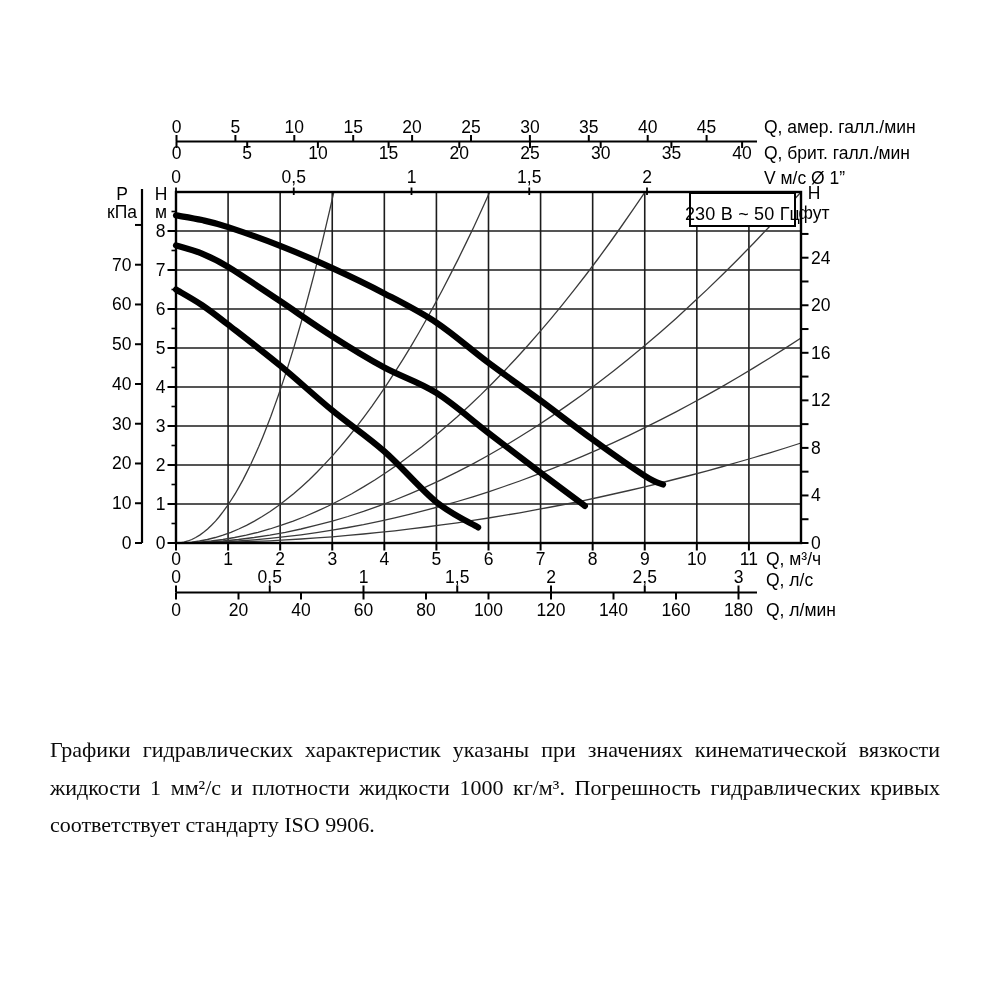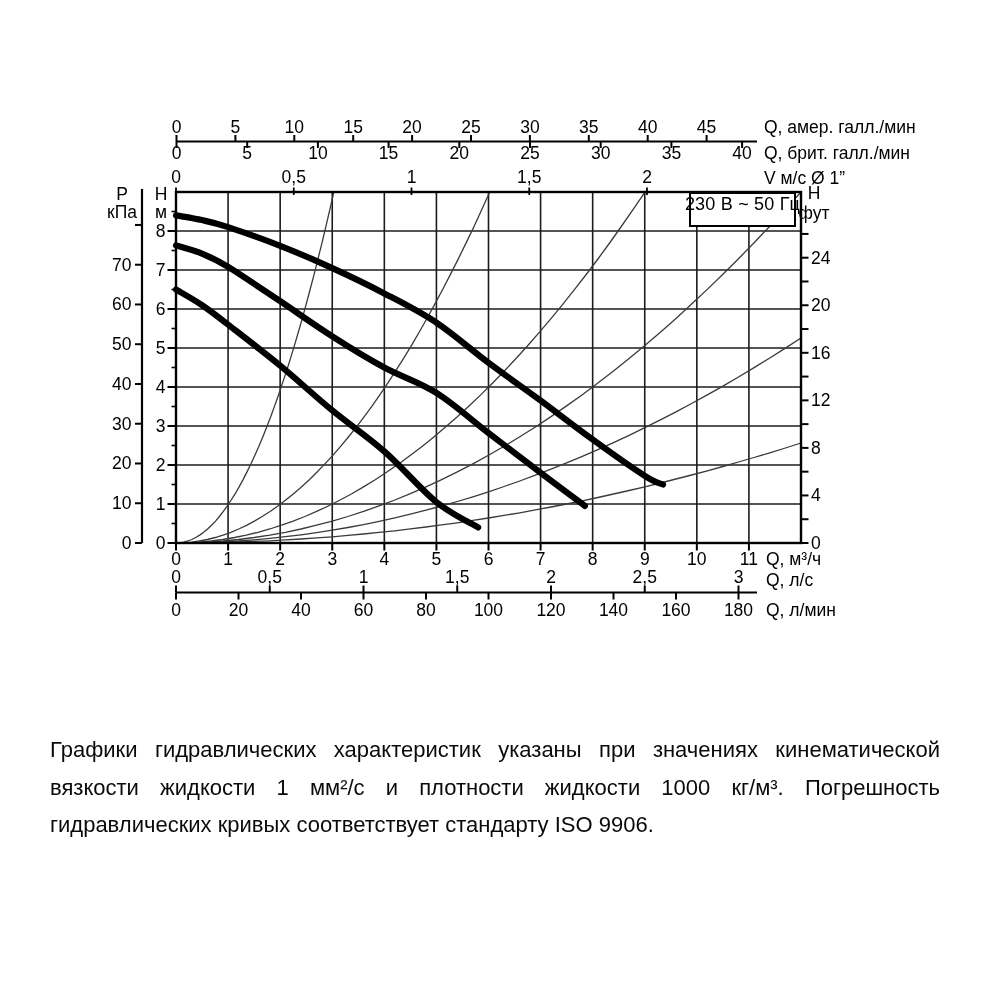--- a/index.html
+++ b/index.html
@@ -3,26 +3,26 @@
 <meta charset="utf-8">
 <style>
   html,body{margin:0;padding:0;background:#fff;}
   body{width:1000px;height:1000px;font-family:"Liberation Sans",sans-serif;color:#000;position:relative;overflow:hidden;}
   .chart-wrap{position:absolute;left:0;top:0;width:1000px;height:660px;}
   svg{position:absolute;left:0;top:0;}
   svg text{font-family:"Liberation Sans",sans-serif;fill:#000;}
   .voltage-box{
     position:absolute;left:689px;top:192px;width:103px;height:31px;
     border:2.5px solid #000;background:#fff;
-    display:flex;align-items:flex-start;justify-content:center;
+    display:flex;align-items:flex-end;justify-content:center;
     font-size:18px;letter-spacing:0.2px;white-space:nowrap;
   }
   .disclaimer{
     position:absolute;left:50px;top:731px;width:890px;margin:0;
-    font-size:22px;line-height:37.5px;text-align:justify;color:#0a0a0a;
+    font-size:22px;line-height:37.5px;text-align:justify;color:#0a0a0a;font-family:Liberation Serif, serif;
   }
 </style>
 </head>
 <body>
 
 <div class="page">
   <div class="chart-wrap">
     <svg id="chart-svg" width="1000" height="660" viewBox="0 0 1000 660">
         <g>
           <line x1="176" y1="192" x2="176" y2="543" stroke="#1c1c1c" stroke-width="1.6"></line>

